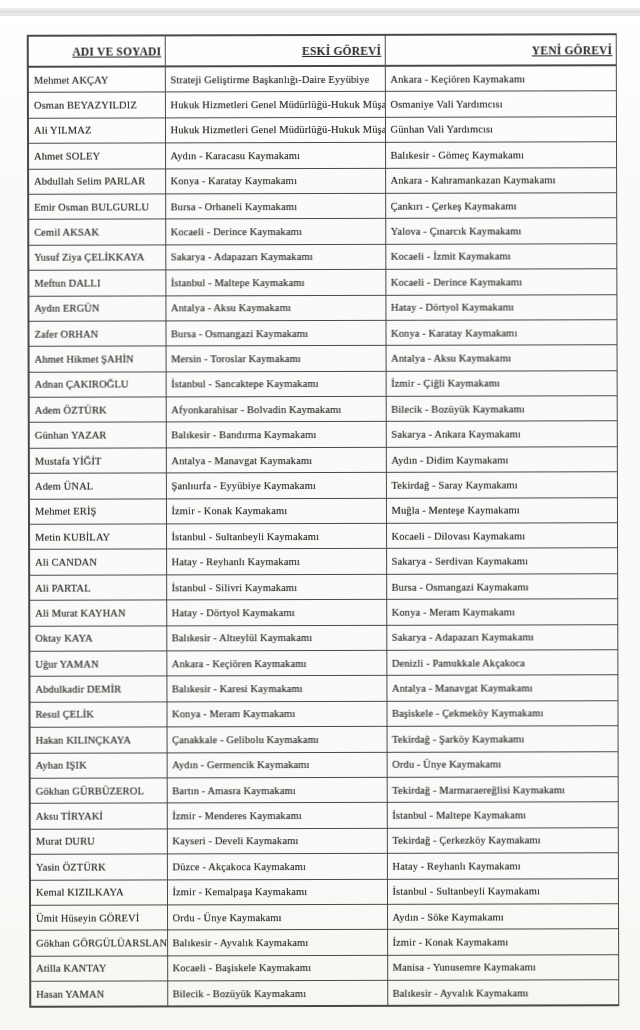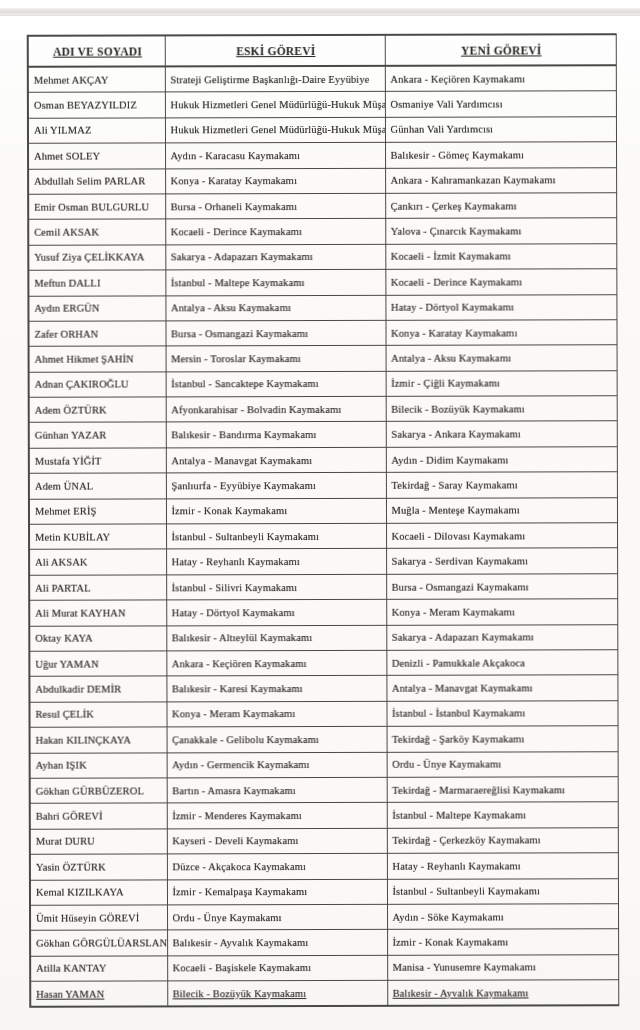--- a/index.html
+++ b/index.html
@@ -51,37 +51,37 @@
     overflow: hidden;
     white-space: nowrap;
     vertical-align: middle;
     padding: 1px 3px 1px 5px;
   }
   table.appointments th {
     height: 27px;
     font-size: 11.5px;
     font-weight: bold;
     text-decoration: underline;
-    text-align: center;
+    text-align: right;
     letter-spacing: 0.2px;
     border-top-width: 2px;
     border-bottom-width: 2px;
     color: #262523;
   }
   table.appointments td {
     height: 22.4px;
     font-size: 10.5px;
     letter-spacing: 0.1px;
     text-shadow: 0 0 0.6px rgba(60,58,55,0.55);
   }
   table.appointments tr td:first-child,
   table.appointments tr th:first-child { border-left-width: 2px; }
   table.appointments tr td:last-child,
   table.appointments tr th:last-child { border-right-width: 1.8px; }
-  table.appointments tbody tr:last-child td { border-bottom-width: 2px; text-decoration: underline; }
+  table.appointments tbody tr:last-child td { border-bottom-width: 2px; }
 </style>
 </head>
 <body>
 
 <div class="page">
   <div class="top-edge"></div>
 
   <div class="sheet">
     <table class="appointments">
       <colgroup>
@@ -205,21 +205,21 @@
     <td>Muğla - Menteşe Kaymakamı</td>
   </tr>
 
   <tr>
     <td>Metin KUBİLAY</td>
     <td>İstanbul - Sultanbeyli Kaymakamı</td>
     <td>Kocaeli - Dilovası Kaymakamı</td>
   </tr>
 
   <tr>
-    <td>Ali AKSAK</td>
+    <td>Ali CANDAN</td>
     <td>Hatay - Reyhanlı Kaymakamı</td>
     <td>Sakarya - Serdivan Kaymakamı</td>
   </tr>
 
   <tr>
     <td>Ali PARTAL</td>
     <td>İstanbul - Silivri Kaymakamı</td>
     <td>Bursa - Osmangazi Kaymakamı</td>
   </tr>
 
@@ -243,21 +243,21 @@
 
   <tr>
     <td>Abdulkadir DEMİR</td>
     <td>Balıkesir - Karesi Kaymakamı</td>
     <td>Antalya - Manavgat Kaymakamı</td>
   </tr>
 
   <tr>
     <td>Resul ÇELİK</td>
     <td>Konya - Meram Kaymakamı</td>
-    <td>İstanbul - İstanbul Kaymakamı</td>
+    <td>Başiskele - Çekmeköy Kaymakamı</td>
   </tr>
 
   <tr>
     <td>Hakan KILINÇKAYA</td>
     <td>Çanakkale - Gelibolu Kaymakamı</td>
     <td>Tekirdağ - Şarköy Kaymakamı</td>
   </tr>
 
   <tr>
     <td>Ayhan IŞIK</td>
@@ -265,21 +265,21 @@
     <td>Ordu - Ünye Kaymakamı</td>
   </tr>
 
   <tr>
     <td>Gökhan GÜRBÜZEROL</td>
     <td>Bartın - Amasra Kaymakamı</td>
     <td>Tekirdağ - Marmaraereğlisi Kaymakamı</td>
   </tr>
 
   <tr>
-    <td>Bahri GÖREVİ</td>
+    <td>Aksu TİRYAKİ</td>
     <td>İzmir - Menderes Kaymakamı</td>
     <td>İstanbul - Maltepe Kaymakamı</td>
   </tr>
 
   <tr>
     <td>Murat DURU</td>
     <td>Kayseri - Develi Kaymakamı</td>
     <td>Tekirdağ - Çerkezköy Kaymakamı</td>
   </tr>
 

